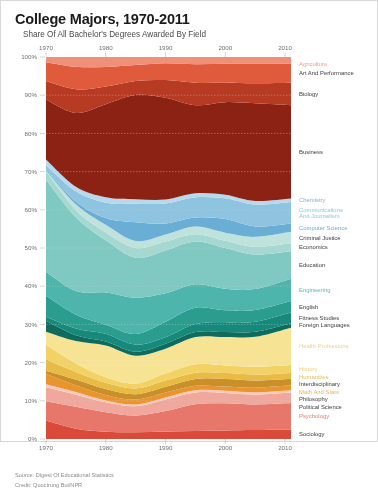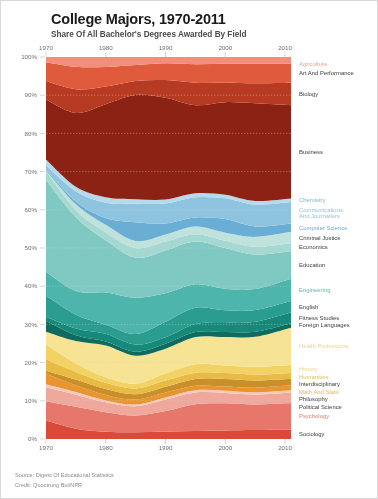--- a/index.html
+++ b/index.html
@@ -4,25 +4,25 @@
 <style>
   html,body{margin:0;padding:0;}
   body{
     width:378px;height:499px;
     background:#ffffff;
     font-family:"Liberation Sans", sans-serif;
     color:#222;
     overflow:hidden;
     position:relative;
   }
-  .page{position:relative;width:378px;height:499px;box-sizing:border-box;
-        border:1px solid #d8d8d8;padding-left:36px;}
+  .page{position:relative;width:378px;height:442px;box-sizing:border-box;
+        border:1px solid #d8d8d8;}
   .hdr{padding:10px 0 0 14px;}
   .title{font-size:14.5px;font-weight:bold;color:#1a1a1a;letter-spacing:-0.2px;margin:0;}
-  .subtitle{font-size:8.2px;color:#4a4a4a;margin:3px 0 0 0;font-weight:bold;}
+  .subtitle{font-size:8.2px;color:#4a4a4a;margin:3px 0 0 8px;font-weight:normal;}
   .chartwrap{position:absolute;left:0;top:38px;width:378px;height:420px;}
   svg{display:block;}
   .axlabel{font-size:6.2px;fill:#6f6f6f;font-family:"Liberation Sans", sans-serif;}
   .ylabel{font-size:6.2px;fill:#6f6f6f;font-family:"Liberation Sans", sans-serif;text-anchor:end;}
   .tickline{stroke:#b9b9b9;stroke-width:0.6;}
   .gridline{stroke:#cfcfcf;stroke-width:0.4;stroke-dasharray:1.4 1.6;}
   .serieslabel{font-size:5.9px;font-family:"Liberation Sans", sans-serif;}
   .footer{position:absolute;left:14px;top:470px;}
   .src{font-size:5.6px;color:#8a8a8a;margin:0;line-height:1.75;}
 </style>

